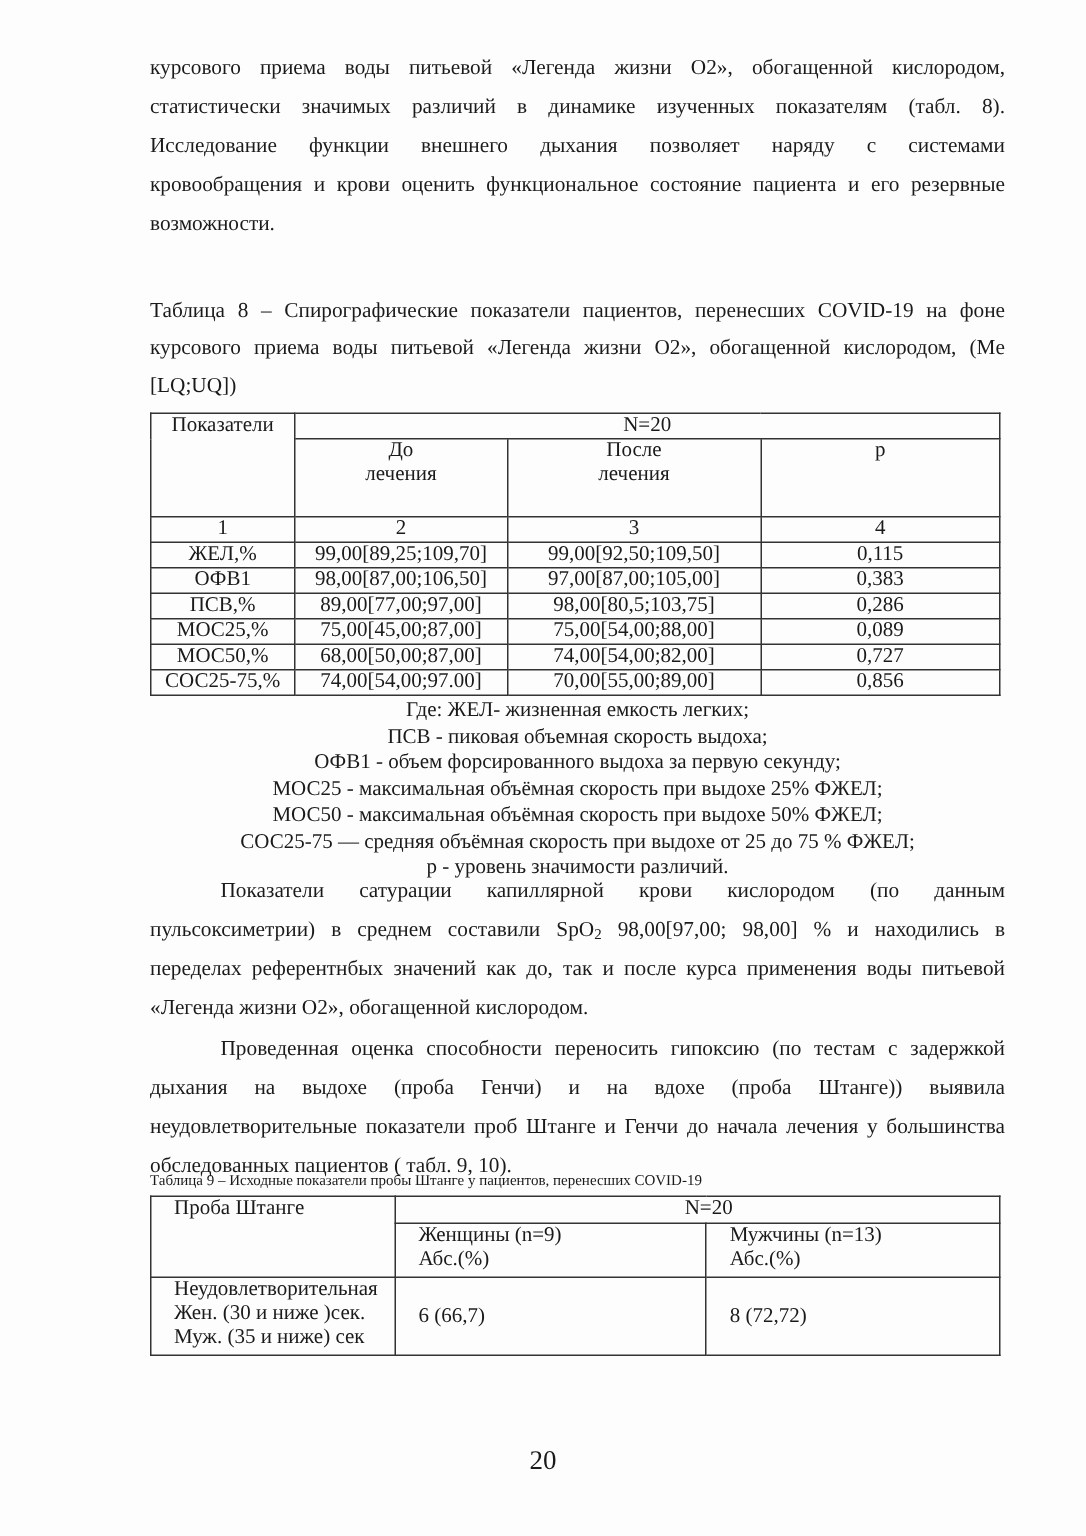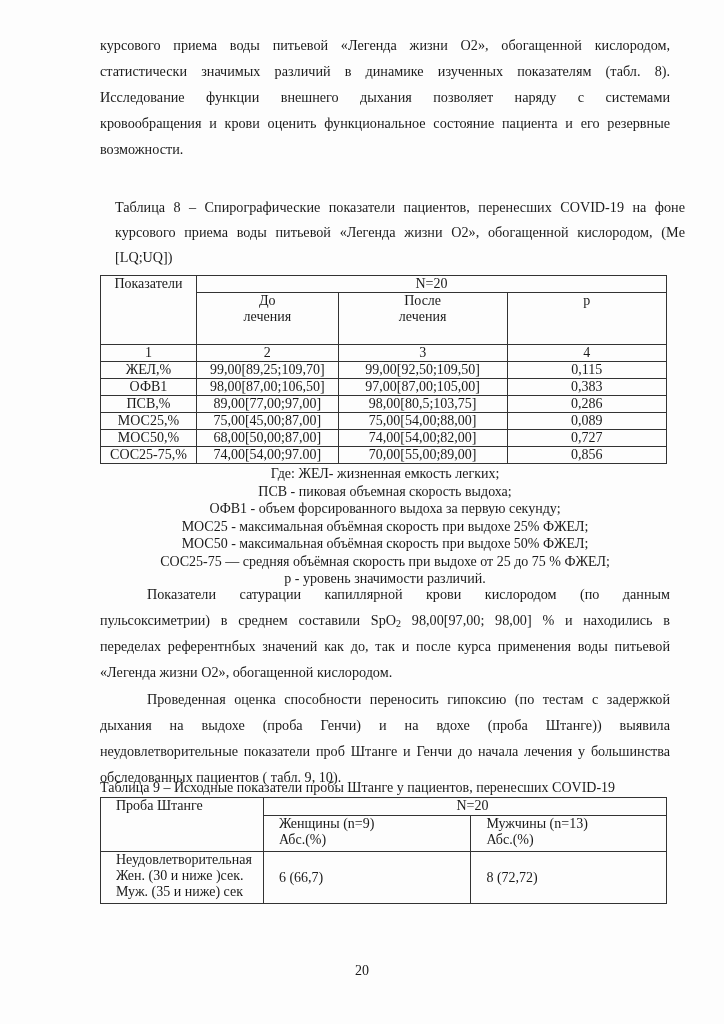--- a/index.html
+++ b/index.html
@@ -11,38 +11,38 @@
   .last { text-align:left; text-align-last:left; }
   .indent { text-indent:47px; }
   .caption { position:absolute; left:100px; width:570px; font-size:14.2px; line-height:25px; margin:0; }
   table { border-collapse:collapse; position:absolute; }
   td { border:1px solid #333; padding:0; font-size:14px; line-height:16px; vertical-align:top; }
   #t8 { left:100px; top:275px; width:567px; }
   #t8 td { text-align:center; }
   .legend { position:absolute; left:100px; width:570px; font-size:14px; line-height:17.5px; margin:0;text-align:center; }
   #t9 { left:100px; top:797px; width:567px; }
   #t9 td { text-align:left; padding-left:15px; }
-  .pnum { position:absolute; left:0; width:724px; top:963px; text-align:center; font-size:14px; }
+  .pnum { position:absolute; left:0; width:724px; top:963px; text-align:center; font-size:18px; }
   .line { display:block; }
   sub { font-size:10px; vertical-align:-2px; line-height:0; }
 </style>
 </head>
 <body>
 
 <div class="page">
 
   <div class="p" style="top:32px;">
     <span class="line just">курсового приема воды питьевой «Легенда жизни О2», обогащенной кислородом,</span>
     <span class="line just">статистически значимых различий  в динамике изученных показателям  (табл. 8).</span>
     <span class="line just">Исследование функции внешнего дыхания  позволяет наряду с системами</span>
     <span class="line just">кровообращения и крови оценить функциональное состояние пациента и его резервные</span>
     <span class="line last">возможности.</span>
   </div>
 
-  <div class="caption" style="top:195px;margin-left:15px;">
+  <div class="caption" style="top:195px;">
     <span class="line just">Таблица 8 – Спирографические показатели пациентов, перенесших COVID-19 на фоне</span>
     <span class="line just">курсового приема воды питьевой «Легенда жизни О2», обогащенной кислородом, (Me</span>
     <span class="line last">[LQ;UQ])</span>
   </div>
 
   <table id="t8">
     <colgroup>
       <col style="width:96px">
         <col style="width:142px">
         <col style="width:169px">
@@ -126,21 +126,21 @@
     <span class="line last">«Легенда жизни О2», обогащенной кислородом.</span>
   </div>
 
   <div class="p" style="top:686px;">
     <span class="line just indent">Проведенная оценка способности переносить гипоксию (по тестам с задержкой</span>
     <span class="line just">дыхания на выдохе (проба Генчи) и на вдохе (проба Штанге)) выявила</span>
     <span class="line just">неудовлетворительные показатели проб Штанге и Генчи до начала лечения у большинства</span>
     <span class="line last">обследованных пациентов ( табл. 9, 10).</span>
   </div>
 
-  <div class="caption" style="top:779px; line-height:18px; font-size:14px;">Таблица 9 – Исходные показатели пробы Штанге у пациентов, перенесших COVID-19</div>
+  <div class="caption" style="top:779px; line-height:18px; font-size:10px;">Таблица 9 – Исходные показатели пробы Штанге у пациентов, перенесших COVID-19</div>
 
   <table id="t9">
     <colgroup>
       <col style="width:163px">
         <col style="width:208px">
         <col style="width:196px">
     </colgroup>
     <tbody>
         <tr style="height:18px;">
       <td rowspan="2">Проба Штанге</td>

